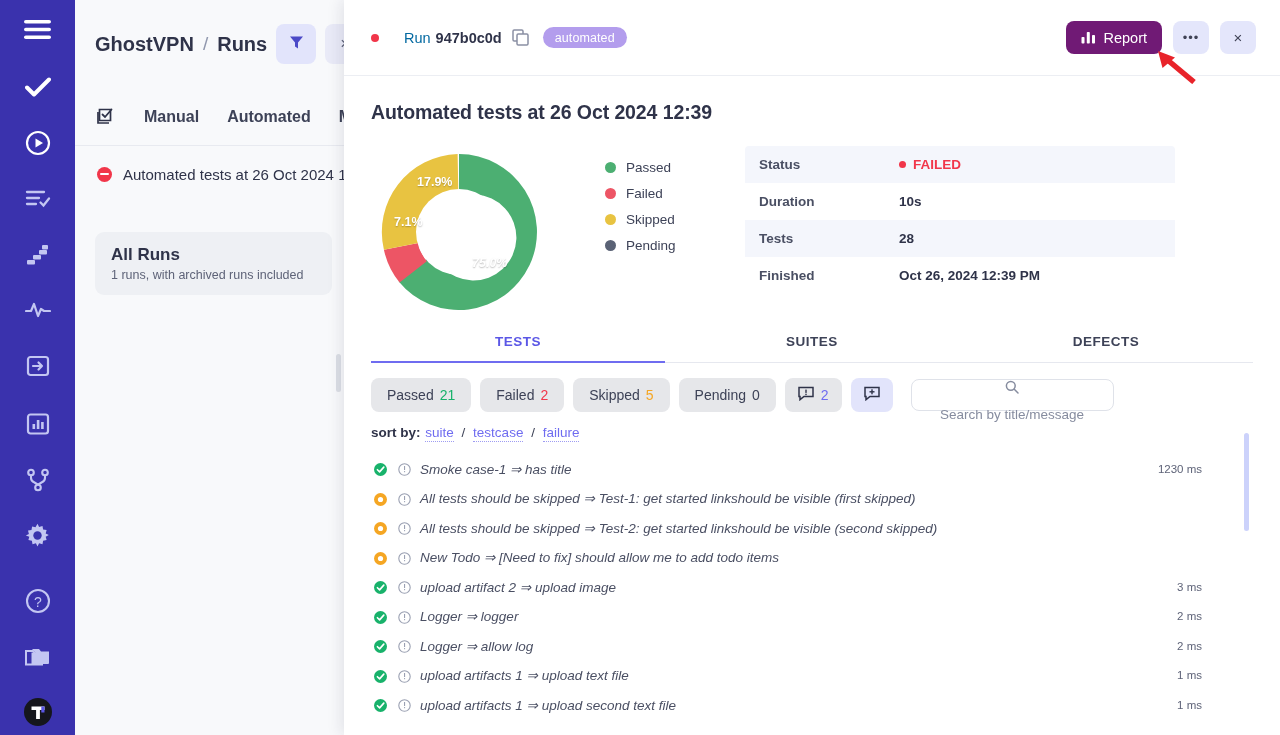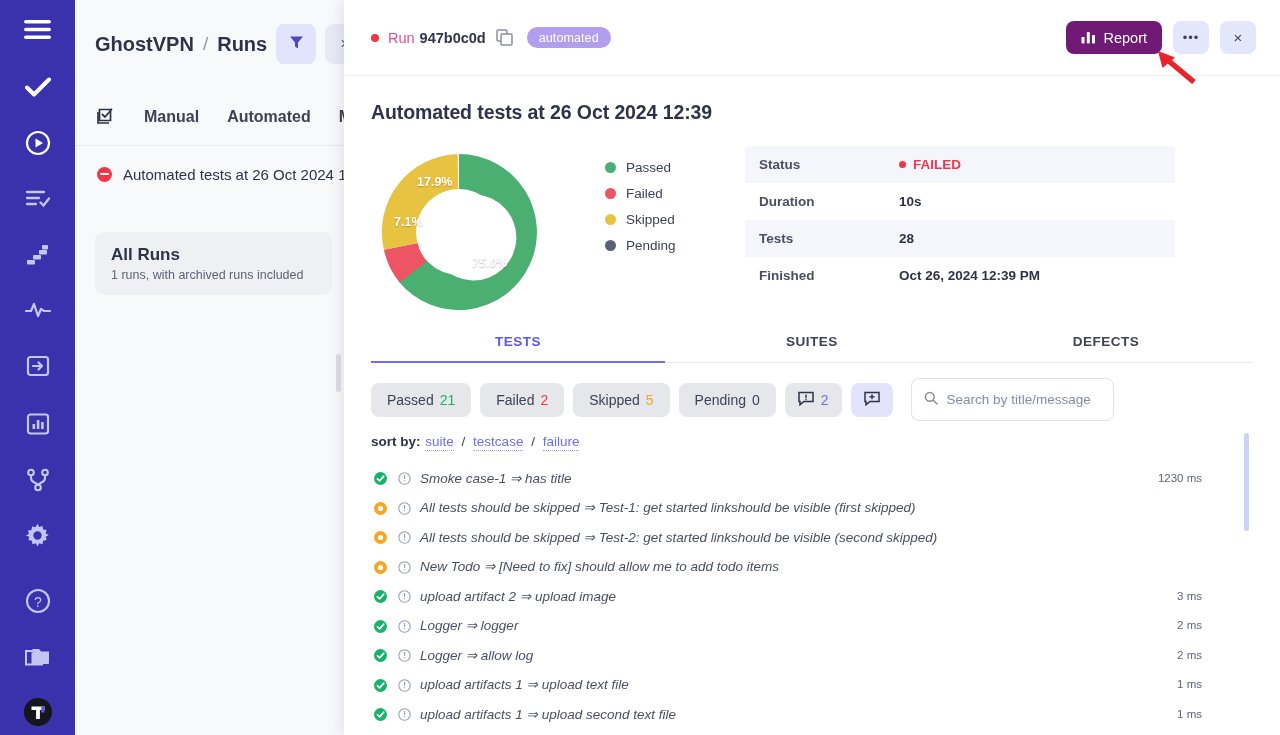--- a/index.html
+++ b/index.html
@@ -77,21 +77,21 @@
   
   .modal {
     position: absolute; left: 344px; top: 0; width: 936px; height: 735px;
     background: #ffffff; box-shadow: -3px 0 14px rgba(25,30,60,.10);
   }
   .modal-head {
     height: 76px; display: flex; align-items: center; padding: 0 24px 0 27px;
     border-bottom: 1px solid #eceef3;
   }
   .run-dot { width: 8px; height: 8px; border-radius: 50%; background: #f1364a; flex:none; }
-  .run-label { font-size: 14.5px; color: #ec4899; margin-left: 9px; }
+  .run-label { font-size: 14.5px; color: #0369a1; margin-left: 25px; }
   .run-id { font-size: 14.5px; color: #2f3349; font-weight: 700; margin-left: 5px; }
   .copy-ic { margin-left: 10px; color: #8b90a4; display: flex; }
   .chip-auto {
     margin-left: 14px; background: #b39ded; color: #ffffff; font-size: 12.5px;
     border-radius: 11px; padding: 3.5px 12px; letter-spacing: .1px;
   }
   .head-right { margin-left: auto; display: flex; align-items: center; gap: 11px; }
   .btn-report {
     background: #701a75; color: #fff; border-radius: 8px; height: 33px;
     display: flex; align-items: center; gap: 7px; padding: 0 15px;
@@ -158,23 +158,23 @@
     display: flex; align-items: center; gap: 9px; margin: 15px 0 0 27px;
   }
   .pill {
     background: #e6e7ea; border-radius: 8px; height: 34px; display: flex;
     align-items: center; gap: 6px; padding: 0 16px; font-size: 14px; color: #3d4257;
   }
   .pill .n { font-weight: 400; }
   .pill.sq { padding: 0 13px; gap: 7px; }
   .pill.lav { background: #e2e4fb; padding: 0 13px; }
   .search {
-    margin-left: 9px; width: 203px; height: 43px; border: 1px solid #dfe2e9;
+    margin-left: 9px; width: 203px; height: 32px; border: 1px solid #dfe2e9;
     border-radius: 8px; display: flex; align-items: center; gap: 9px;
-    padding: 0 12px; background: #fff;
+    padding: 0 12px; background: #fff; flex-direction: column;
   }
   .search-ph { font-size: 13.5px; color: #868c9f; }
 
   
   .sortby { margin: 13px 0 0 27px; font-size: 13.5px; color: #2f3349; font-weight: 700; }
   .sortby .lnk {
     color: #6f6cf0; font-weight: 400; border-bottom: 1px dotted #9e9cf2;
     padding-bottom: 1px; margin: 0 1px;
   }
   .sortby .sl { color: #3d4257; font-weight: 400; margin: 0 3px; }

